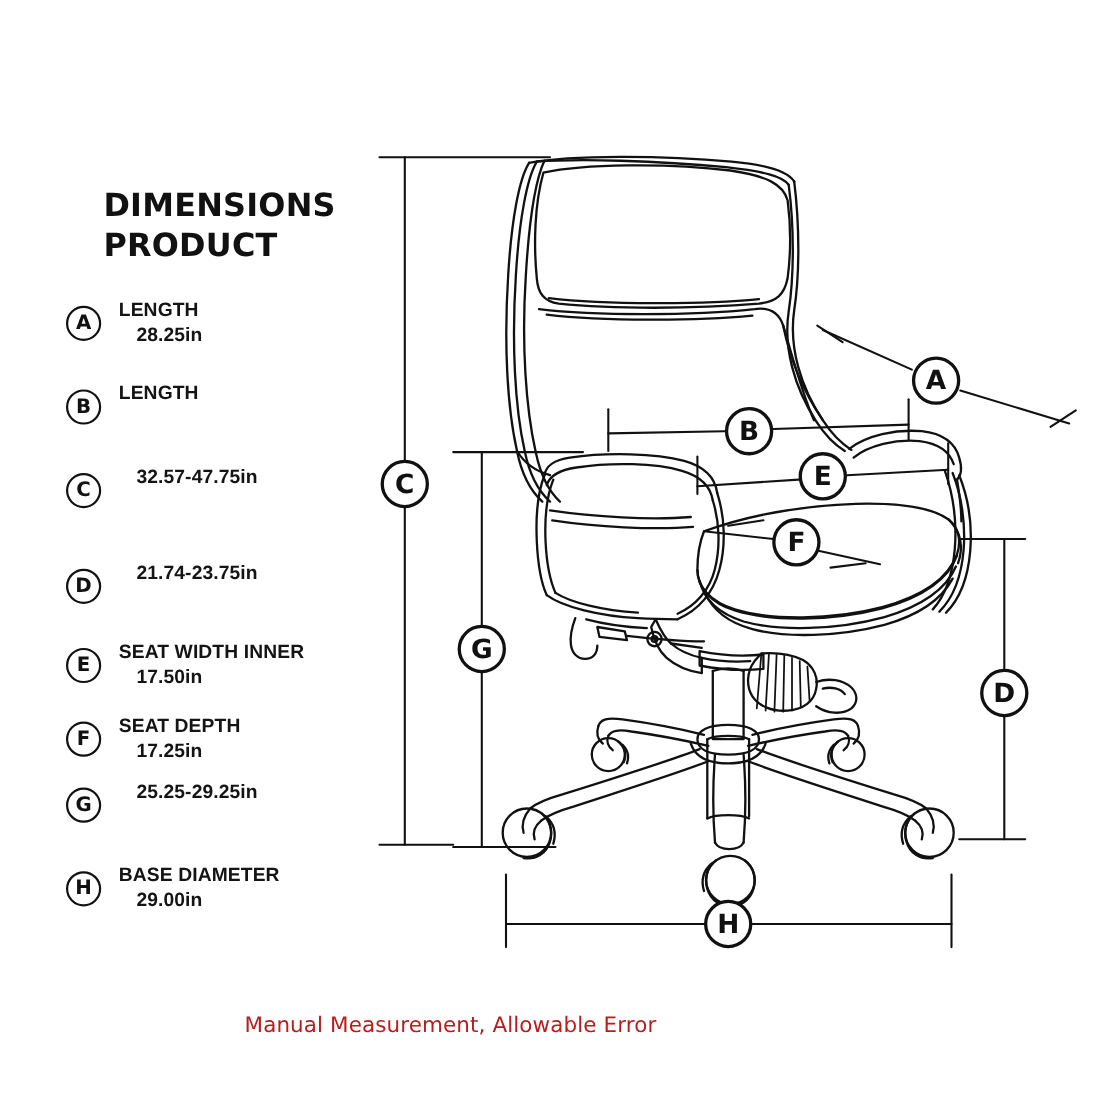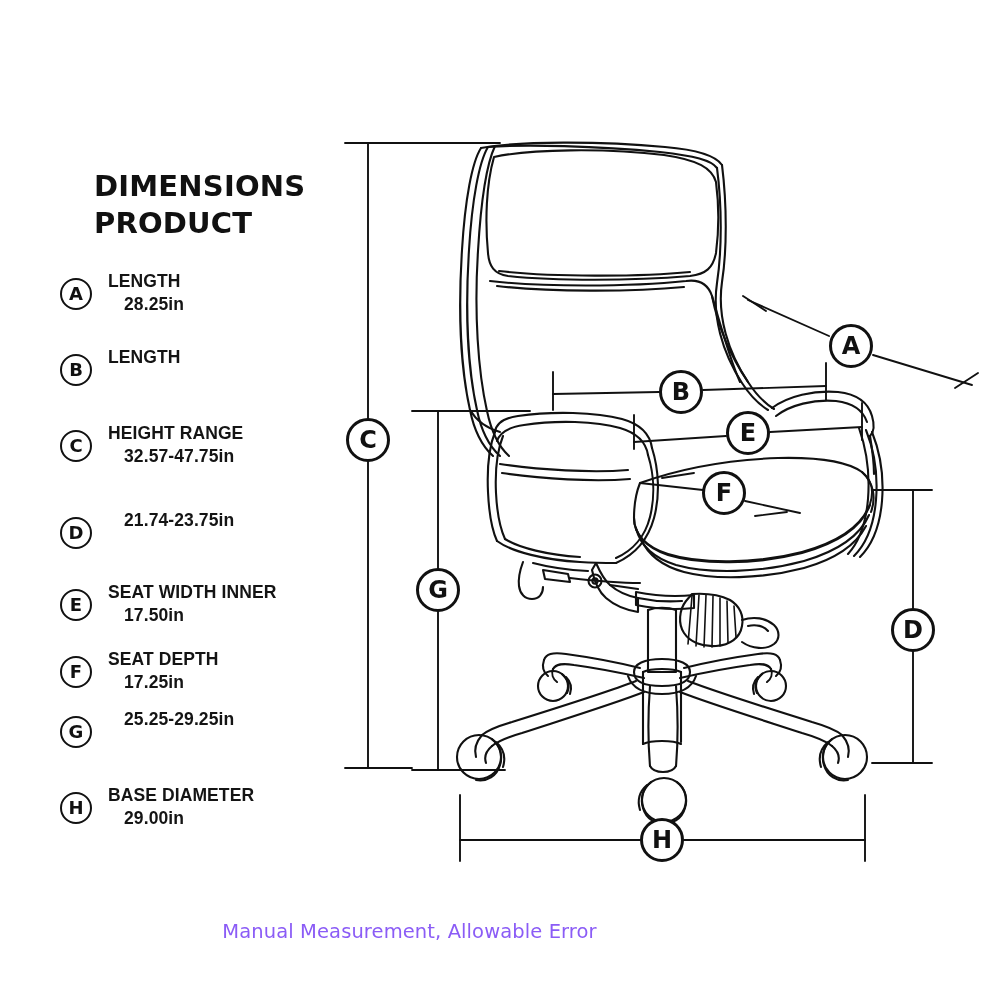--- a/index.html
+++ b/index.html
@@ -121,21 +121,21 @@
   
   #footer-note {
     position: absolute;
     left: 0;
     top: 920px;
     width: 819px;
     text-align: center;
     font-family: "DejaVu Sans", sans-serif;
     font-weight: 400;
     font-size: 19.5px;
-    color: #8b5cf6;
+    color: #b91c1c;
     letter-spacing: 0.1px;
   }
 </style>
 </head>
 <body>
 
 <div id="page">
 
   <div id="legend-title">
     <span class="tl">DIMENSIONS</span>
@@ -155,21 +155,20 @@
     <div class="legend-row" style="top:76px;">
       <div class="badge">B</div>
       <div class="legend-text">
         <span class="legend-name">LENGTH</span>
       </div>
     </div>
 
     <div class="legend-row" style="top:152px;">
       <div class="badge">C</div>
       <div class="legend-text">
-        <span class="legend-name">HEIGHT RANGE</span>
         <span class="legend-value">32.57-47.75in</span>
       </div>
     </div>
 
     <div class="legend-row" style="top:239px;">
       <div class="badge">D</div>
       <div class="legend-text">
         <span class="legend-value">21.74-23.75in</span>
       </div>
     </div>

